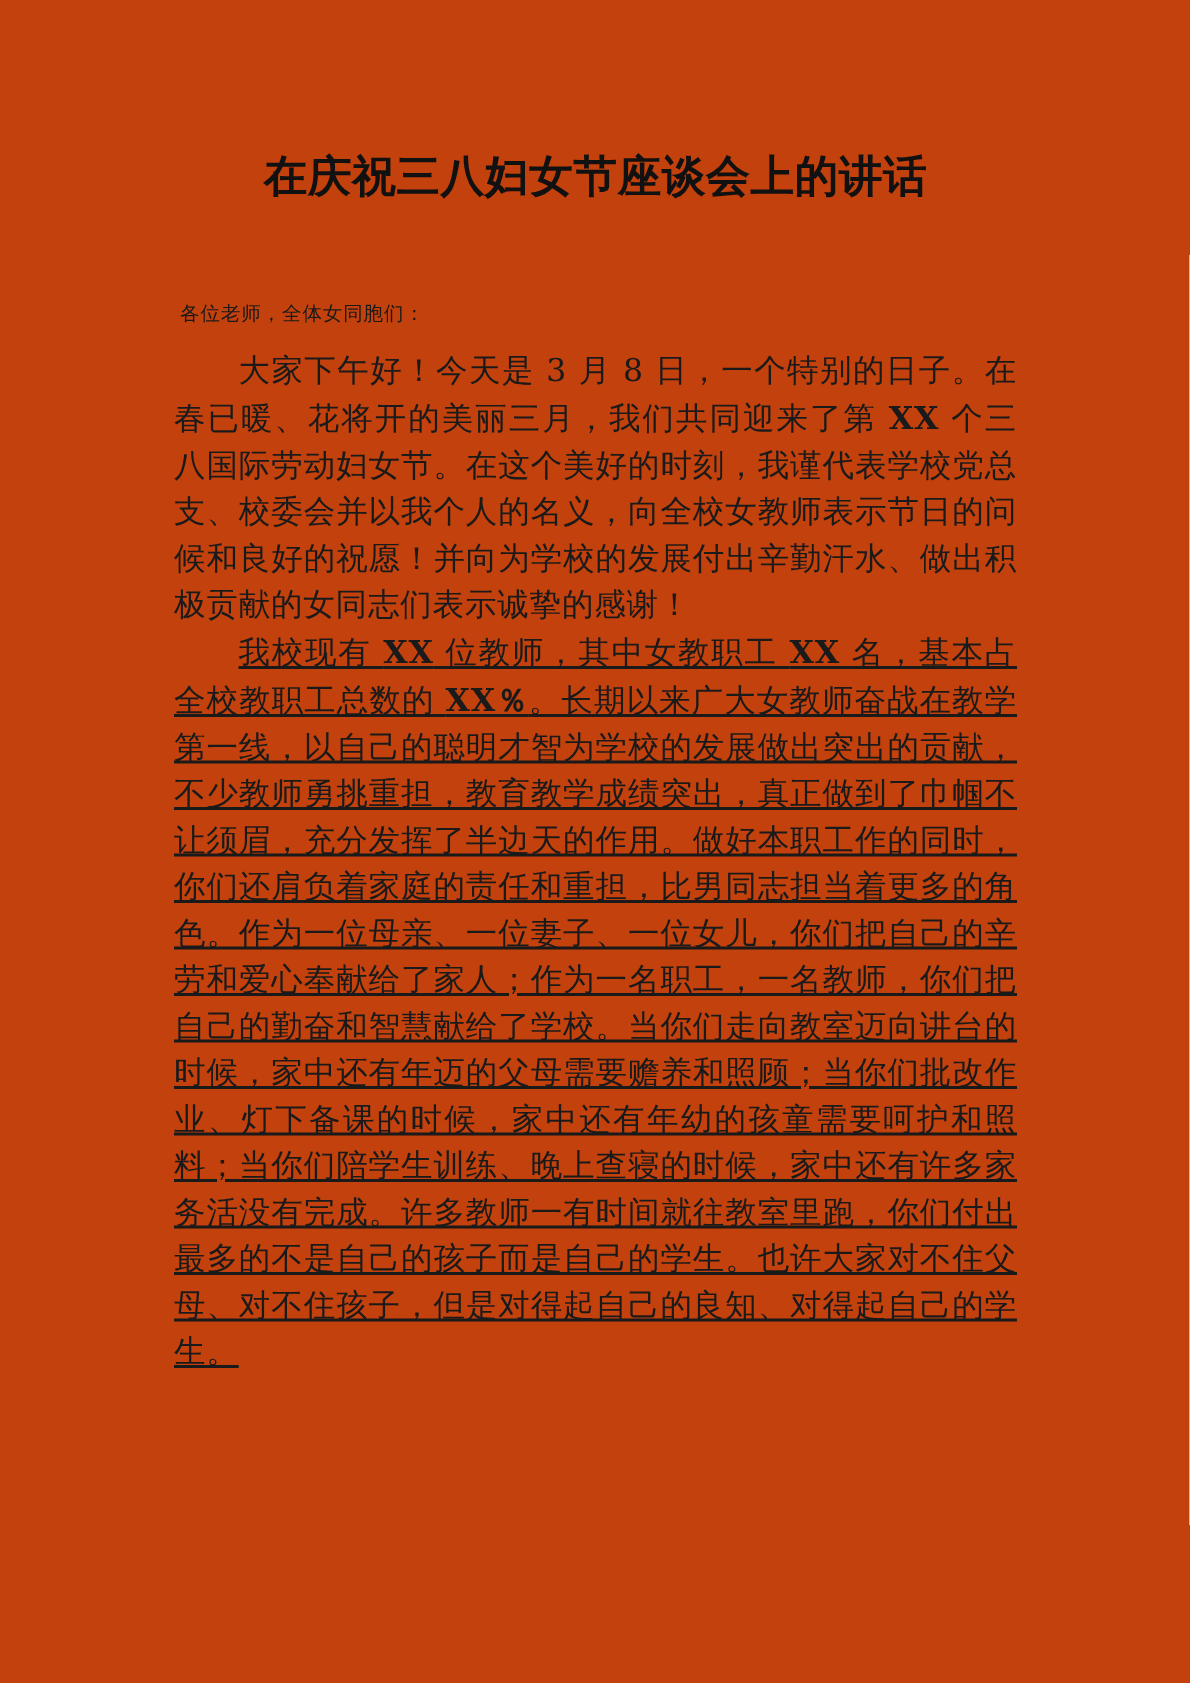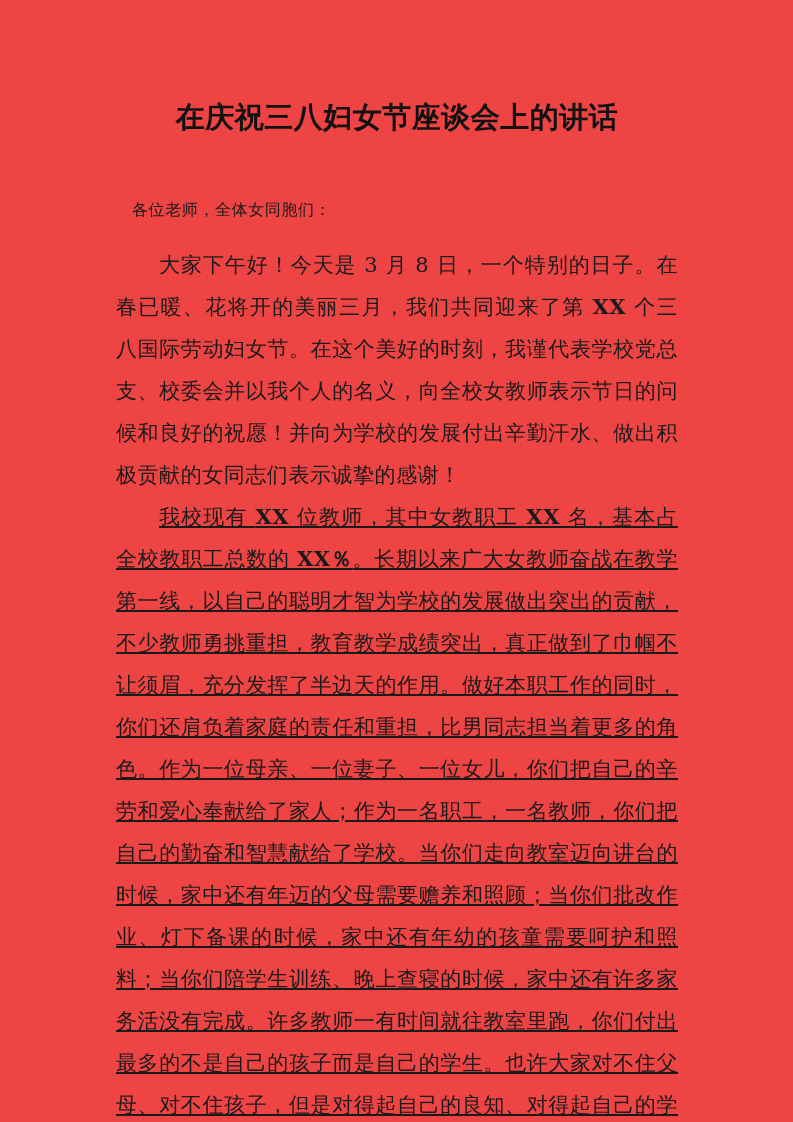--- a/index.html
+++ b/index.html
@@ -11,21 +11,21 @@
   body {
     font-family: "DejaVu Serif", "Liberation Serif", serif;
     color: #000000;
     -webkit-font-smoothing: antialiased;
   }
   .page {
     position: relative;
     width: 793px;
     height: 1122px;
     margin: 0 auto;
-    background: #ef4444;
+    background: #c2410c;
     overflow: hidden;
     box-sizing: border-box;
   }
   .content {
     position: absolute;
     left: 116px;
     top: 0;
     width: 562px;
   }
   .doc-title {
@@ -35,36 +35,36 @@
     text-align: center;
     font-family: "DejaVu Serif", "Liberation Serif", serif;
     font-weight: 700;
     font-size: 29px;
     line-height: 44px;
     letter-spacing: 0.5px;
     color: #111111;
     white-space: nowrap;
   }
   .salutation {
-    margin: 16px;
+    margin: 4px;
     padding: 0;
     margin-top: 52px;
     font-family: "DejaVu Serif", "Liberation Serif", serif;
-    font-size: 16px;
+    font-size: 13px;
     line-height: 37px;
     letter-spacing: 0.6px;
     color: #1a1a1a;
     text-align: left;
   }
   .body-para {
     margin: 0;
     padding: 0;
     font-family: "DejaVu Serif", "Liberation Serif", serif;
     font-size: 21px;
-    line-height: 42px;
+    line-height: 31px;
     letter-spacing: 0.55px;
     color: #1a1a1a;
     text-align: justify;
     text-align-last: left;
     text-justify: inter-ideograph;
     text-indent: 43px;
     word-break: break-all;
   }
   .body-para + .body-para {
     margin-top: 0;

